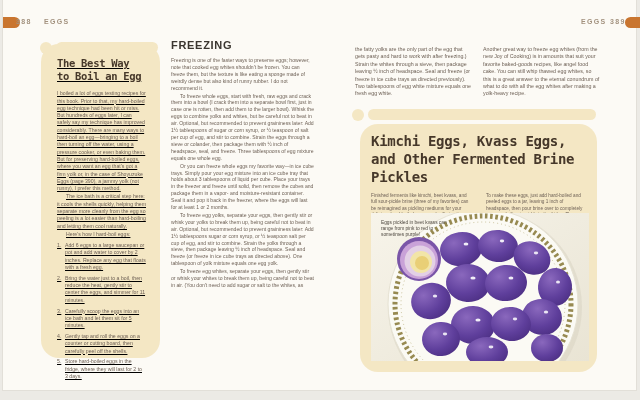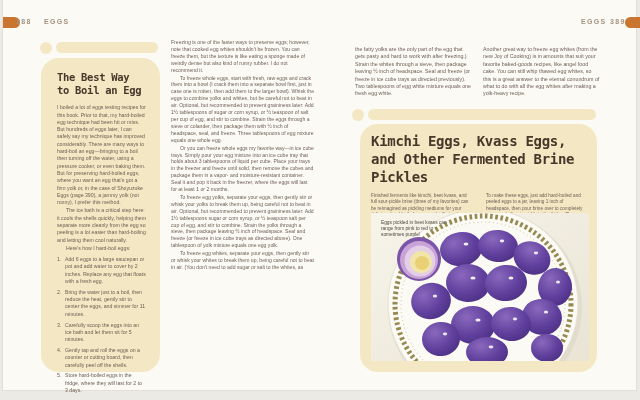--- a/index.html
+++ b/index.html
@@ -20,21 +20,21 @@
   
   .cream-box{position:absolute;background:#f4e7c4;border-radius:18px;box-sizing:border-box;}
 
   .mono-title{font-family:"DejaVu Sans Mono",monospace;font-weight:bold;color:#46382a;}
 
   .bodytxt{color:#6e6156;}
   .bodytxt p{margin:0 0 1px 0;}
   .bodytxt p.ind{text-indent:9px;}
 
   
-  .boil-box{left:38px;top:58px;width:119px;height:314px;padding:13px 14px 10px 16px;}
+  .boil-box{left:38px;top:44px;width:119px;height:314px;padding:13px 14px 10px 16px;text-decoration:underline;}
   .boil-title{font-size:10.5px;line-height:1.25;letter-spacing:-0.3px;}
   .boil-body{margin-top:7px;font-size:5.2px;line-height:7.3px;}
   .steps{margin-top:4px;}
   .step{display:flex;margin-bottom:3.5px;font-size:5.2px;line-height:7.3px;color:#6e6156;}
   .step .num{flex:none;width:8px;}
 
   
   .freeze-col{position:absolute;left:168px;top:39px;width:143px;}
   .freeze-head{font-size:11px;font-weight:bold;letter-spacing:0.7px;color:#3b3630;margin:0 0 6px 0;}
   .freeze-body{font-size:5.1px;line-height:6.9px;}
@@ -97,20 +97,21 @@
           </div>
           <div class="step">
             <span class="num">5.</span>
             <span>Store hard-boiled eggs in the fridge, where they will last for 2 to 3 days.</span>
           </div>
         </div>
       </div>
     </div>
 
     <div class="freeze-col">
+      <h2 class="freeze-head">FREEZING</h2>
       <div class="bodytxt freeze-body">
         <p>Freezing is one of the faster ways to preserve eggs; however, note that cooked egg whites shouldn't be frozen. You can freeze them, but the texture is like eating a sponge made of weirdly dense but also kind of runny rubber. I do not recommend it.</p>
         <p class="ind">To freeze whole eggs, start with fresh, raw eggs and crack them into a bowl (I crack them into a separate bowl first, just in case one is rotten, then add them to the larger bowl). Whisk the eggs to combine yolks and whites, but be careful not to beat in air. Optional, but recommended to prevent graininess later: Add 1½ tablespoons of sugar or corn syrup, or ½ teaspoon of salt per cup of egg, and stir to combine. Strain the eggs through a sieve or colander, then package them with ½ inch of headspace, seal, and freeze. Three tablespoons of egg mixture equals one whole egg.</p>
         <p class="ind">Or you can freeze whole eggs my favorite way—in ice cube trays. Simply pour your egg mixture into an ice cube tray that holds about 3 tablespoons of liquid per cube. Place your trays in the freezer and freeze until solid, then remove the cubes and package them in a vapor- and moisture-resistant container. Seal it and pop it back in the freezer, where the eggs will last for at least 1 or 2 months.</p>
         <p class="ind">To freeze egg yolks, separate your eggs, then gently stir or whisk your yolks to break them up, being careful not to beat in air. Optional, but recommended to prevent graininess later: Add 1½ tablespoons sugar or corn syrup, or ½ teaspoon salt per cup of egg, and stir to combine. Strain the yolks through a sieve, then package leaving ½ inch of headspace. Seal and freeze (or freeze in ice cube trays as directed above). One tablespoon of yolk mixture equals one egg yolk.</p>
         <p class="ind">To freeze egg whites, separate your eggs, then gently stir or whisk your whites to break them up, being careful not to beat in air. (You don't need to add sugar or salt to the whites, as</p>
       </div>
     </div>
 
     <div class="bodytxt rtop rtop-1">the fatty yolks are the only part of the egg that gets pasty and hard to work with after freezing.) Strain the whites through a sieve, then package leaving ½ inch of headspace. Seal and freeze (or freeze in ice cube trays as directed previously). Two tablespoons of egg white mixture equals one fresh egg white.</div>

